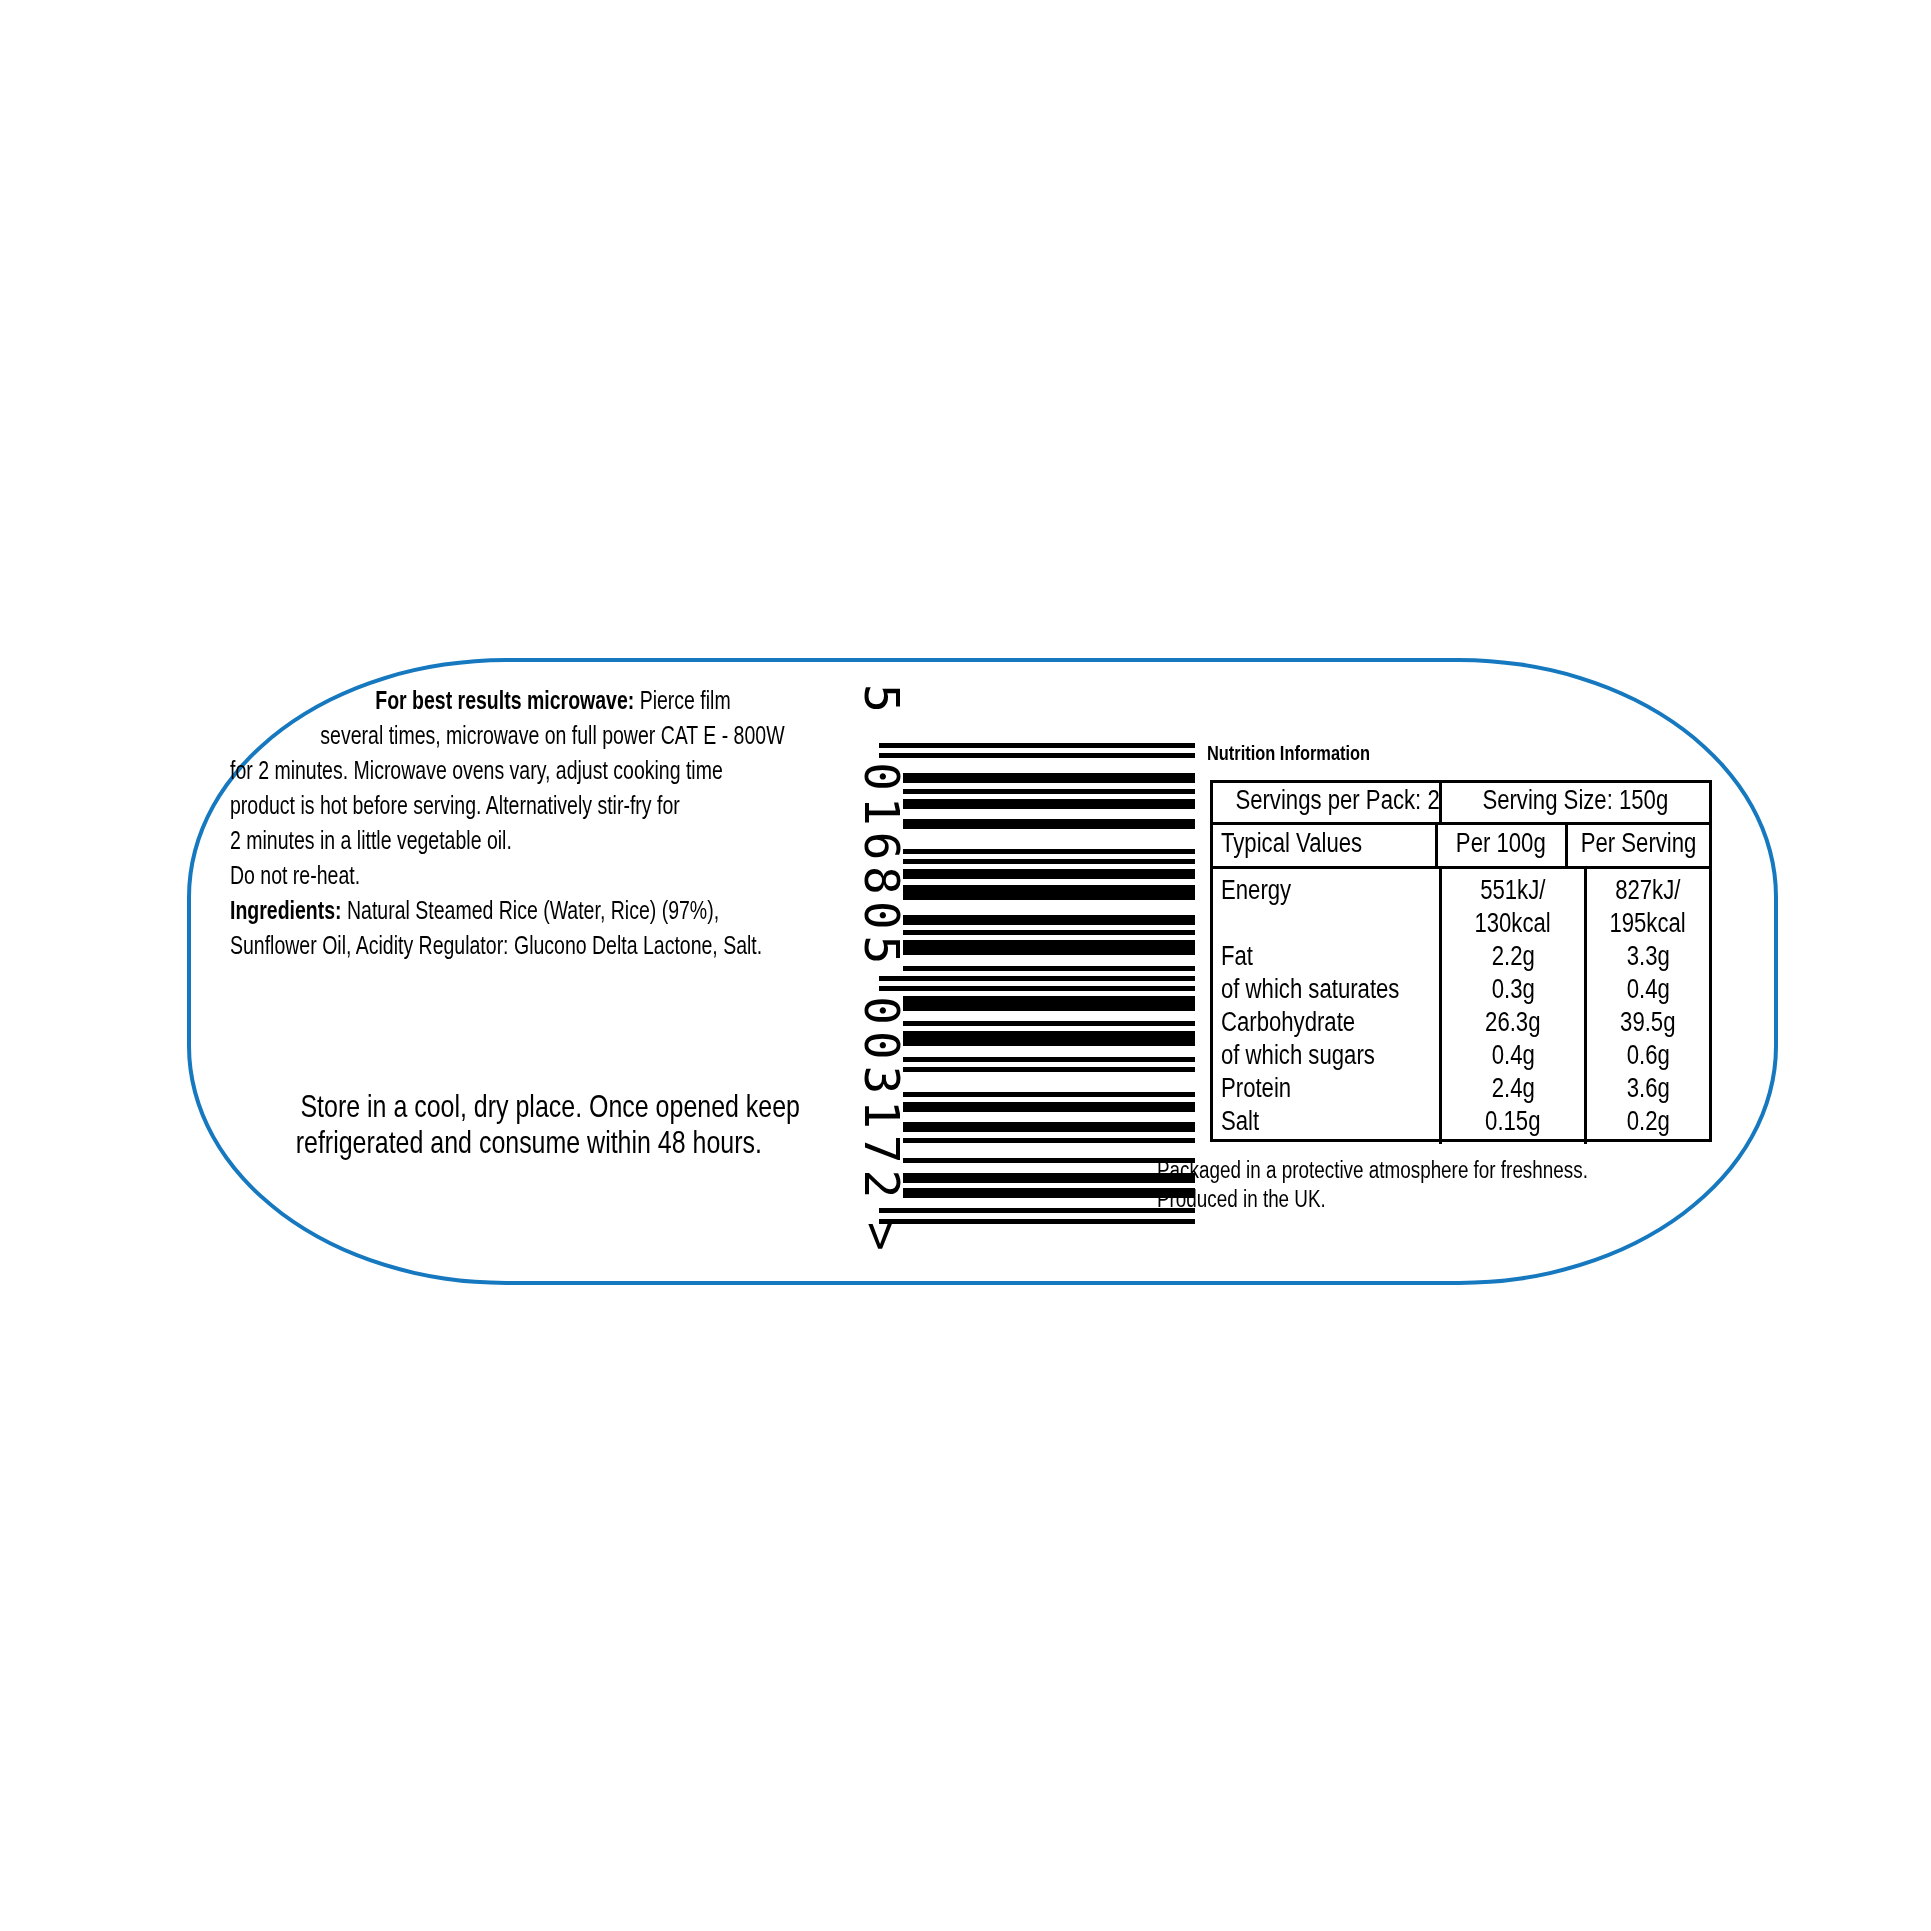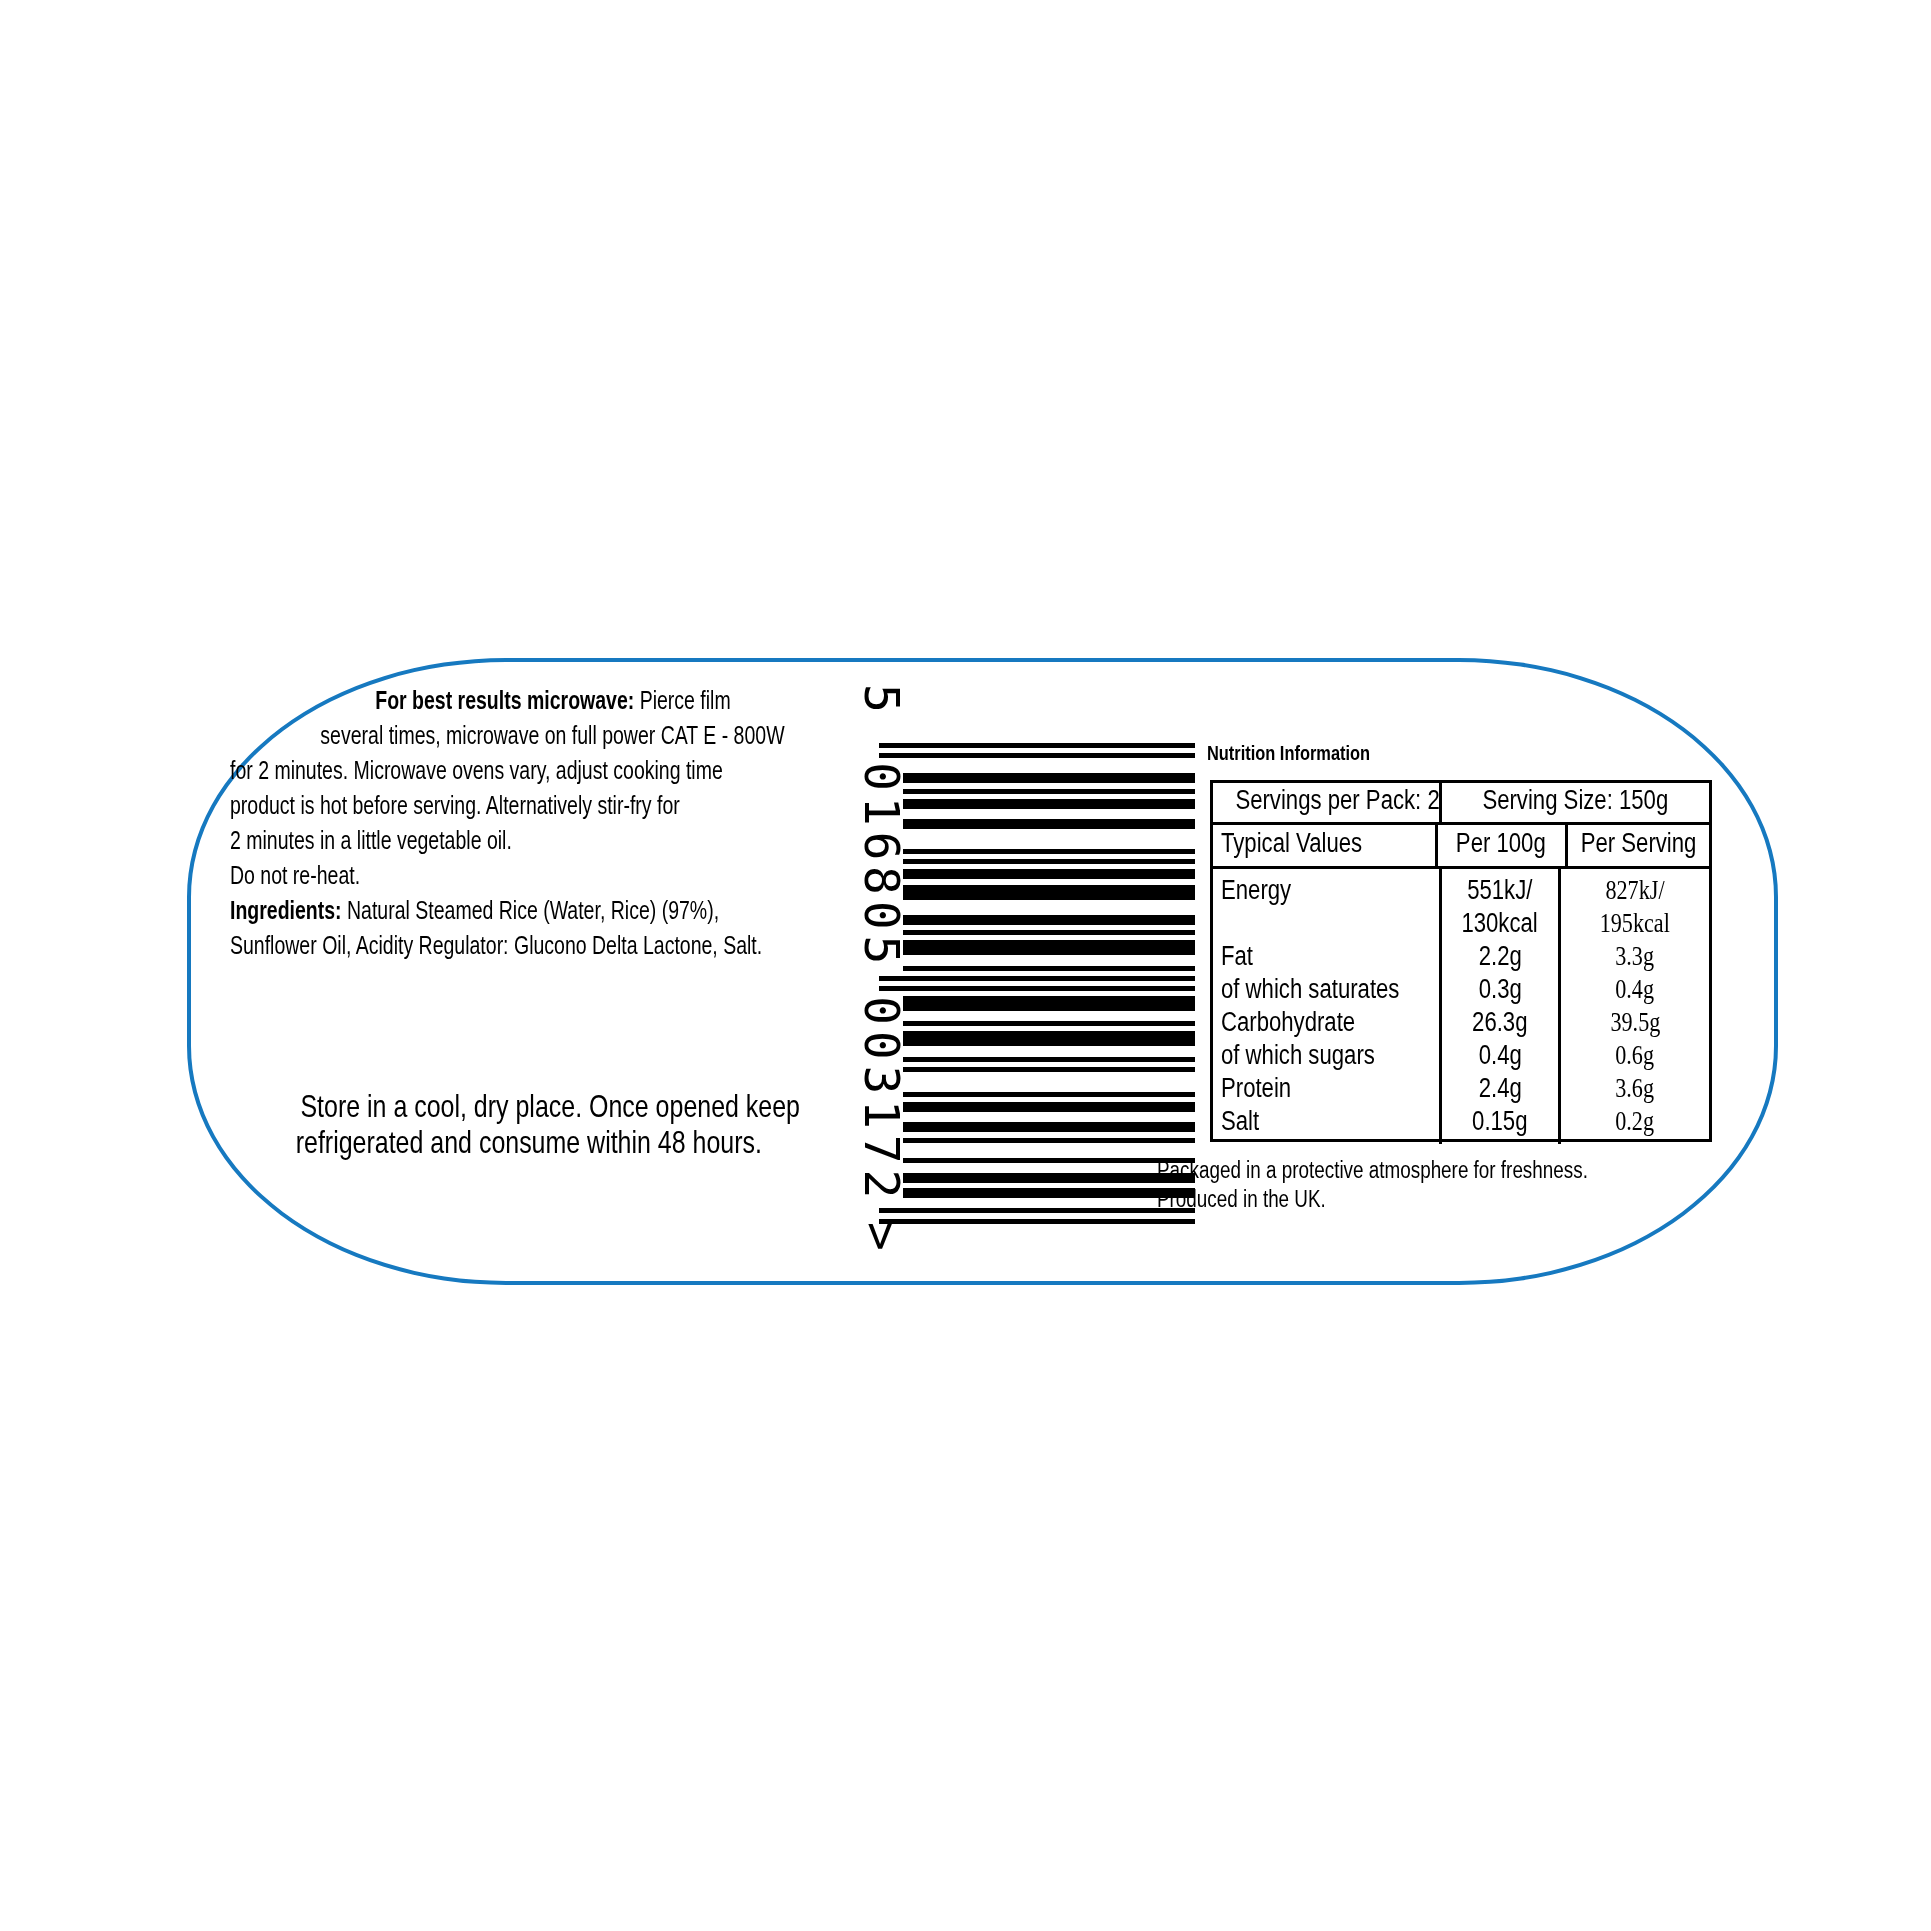--- a/index.html
+++ b/index.html
@@ -51,22 +51,22 @@
             box-sizing:border-box; border:3.9px solid #000; font-size:27px; background:#fff; }
   .rowA { display:flex; height:39px; border-bottom:3.9px solid #000; line-height:34px; }
   .cA1 { width:229px; box-sizing:border-box; border-right:3.9px solid #000; text-align:center; }
   .cA2 { flex:1; text-align:center; }
   .rowB { display:flex; height:41px; border-bottom:3.9px solid #000; line-height:36px; }
   .cB1 { width:229px; box-sizing:border-box; border-right:3.9px solid #000; padding-left:7.7px; font-weight:normal; }
   .cB2 { width:133px; box-sizing:border-box; border-right:3.9px solid #000; text-align:center; }
   .cB3 { flex:1; text-align:center; }
   .tbody { display:flex; height:275px; box-sizing:border-box; }
   .cC1 { width:229px; box-sizing:border-box; border-right:3.9px solid #000; padding-left:7.7px; padding-top:4.8px; }
-  .cC2 { width:119px; box-sizing:border-box; border-right:3.9px solid #000; text-align:center; padding-top:4.8px; }
-  .cC3 { flex:1; text-align:center; padding-top:4.8px;font-family:Liberation Serif, serif; }
+  .cC2 { width:145px; box-sizing:border-box; border-right:3.9px solid #000; text-align:center; padding-top:4.8px; }
+  .cC3 { flex:1; text-align:center; padding-top:4.8px; }
   .trow { line-height:33px; white-space:nowrap; min-height:33px; }
 
   .footnote { position:absolute; left:1157px; top:1156px; font-size:23px; line-height:28.5px; }
 </style>
 </head>
 <body>
 
 <div id="page">
 
   <div class="label-outline"></div>

